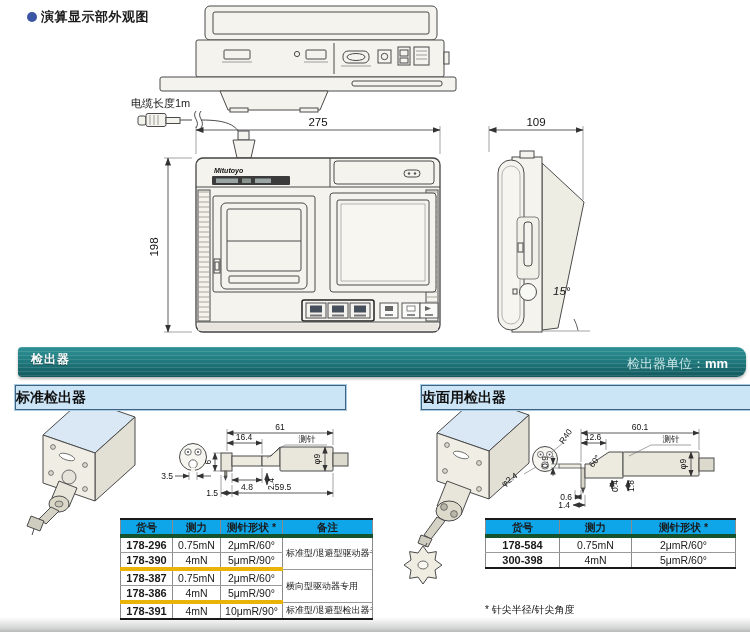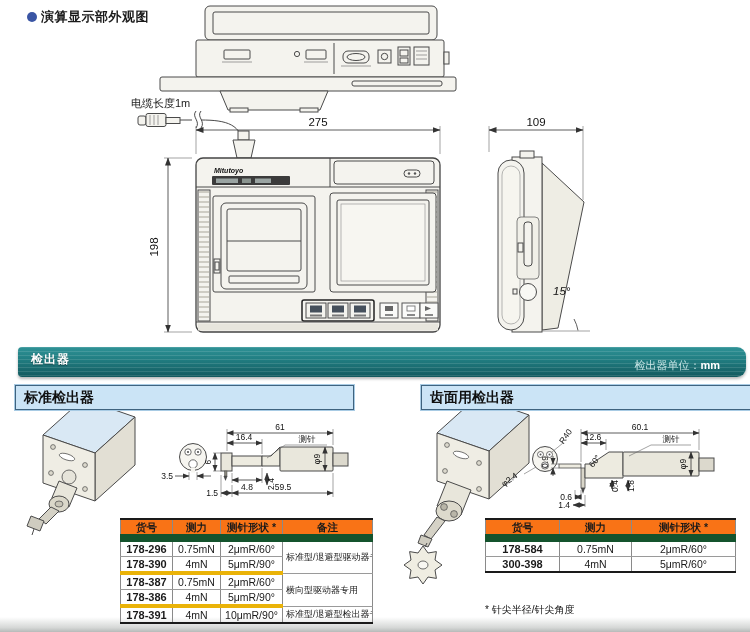--- a/index.html
+++ b/index.html
@@ -23,38 +23,38 @@
   .dtext-lg{font-size:11.5px;fill:#111;}
   .cjk{font-size:8.5px;fill:#111;}
   
   .banner{position:absolute;left:18px;top:347px;width:728px;height:30px;
     border-radius:4px 9px 9px 4px;
     background:linear-gradient(180deg,#2f9296 0%,#217e82 40%,#13595e 100%);
     box-shadow:0 2px 3px rgba(0,0,0,.28);}
   .banner::before{content:"";position:absolute;inset:0;border-radius:inherit;
     background:repeating-linear-gradient(180deg,rgba(255,255,255,.12) 0 1px,rgba(255,255,255,0) 1px 4px);}
   .banner-title{position:absolute;left:13px;top:4px;font-size:12px;font-weight:bold;color:#ffffff;letter-spacing:1px;text-shadow:0 1px 1px rgba(0,0,0,.4);}
-  .banner-unit{position:absolute;right:26px;bottom:4px;font-size:11px;color:#c9e6e7;}
+  .banner-unit{position:absolute;right:18px;bottom:4px;font-size:13px;color:#c9e6e7;}
   .banner-unit b{color:#ffffff;font-weight:bold;}
   
   .col{position:absolute;top:385px;height:247px;}
   .col-left{left:15px;width:357px;}
   .col-right{left:385px;width:356px;}
   .sec-header{position:relative;height:23px;line-height:23px;background:#cbe4f6;
     border:1px solid #3f637f;box-shadow:0 0 0 1px #a8cbe4;
-    font-size:14px;font-weight:bold;color:#101010;padding-left:8px;z-index:2;}
+    font-size:14px;font-weight:bold;color:#101010;z-index:2;}
   .col-left .sec-header{width:329px;}
   .col-right .sec-header{width:344px;margin-left:36px;}
   .det-svg{z-index:1;}
   
   table{position:absolute;border-collapse:collapse;table-layout:fixed;z-index:3;background:transparent;}
   .tbl-left{left:105px;top:133px;width:252px;}
   .tbl-right{left:100px;top:133px;width:250px;}
   th,td{border-left:1px solid #8a8a8a;border-right:1px solid #8a8a8a;padding:0 2px;text-align:center;font-size:10.5px;line-height:14px;white-space:nowrap;overflow:hidden;}
-  thead th{background:#f97316;font-weight:bold;border-top:2px solid #1a1a1a;border-bottom:8px solid #14532d;}
+  thead th{background:#0ea5e9;font-weight:bold;border-top:2px solid #1a1a1a;border-bottom:4px solid #14532d;}
   tbody td{border-bottom:1px solid #9a9a9a;}
   tbody tr.gend td{border-bottom:4px solid #eab308;margin-left:46px;}
   tbody tr:last-child td{border-bottom:2px solid #1a1a1a;}
   td.part{font-weight:bold;font-size:11px;}
   td.note{font-size:9px;text-align:left;padding:0 3px;color:#222;}
   .footnote{position:absolute;font-size:10px;color:#111;z-index:3;margin-top:32px;}
   .fn-left{left:105px;top:228px;}
   .fn-right{left:100px;top:186px;}
   
   .bottom-shade{position:absolute;left:0;top:617px;width:750px;height:15px;

